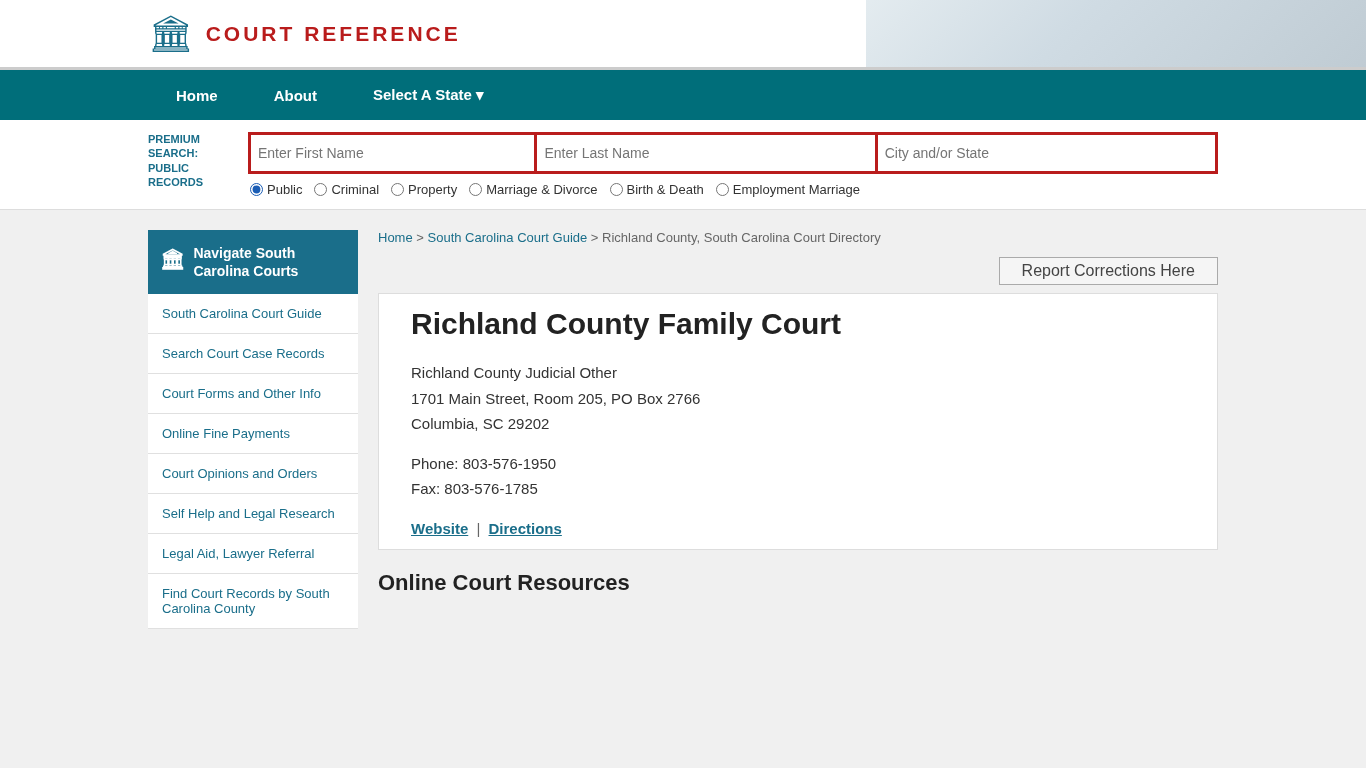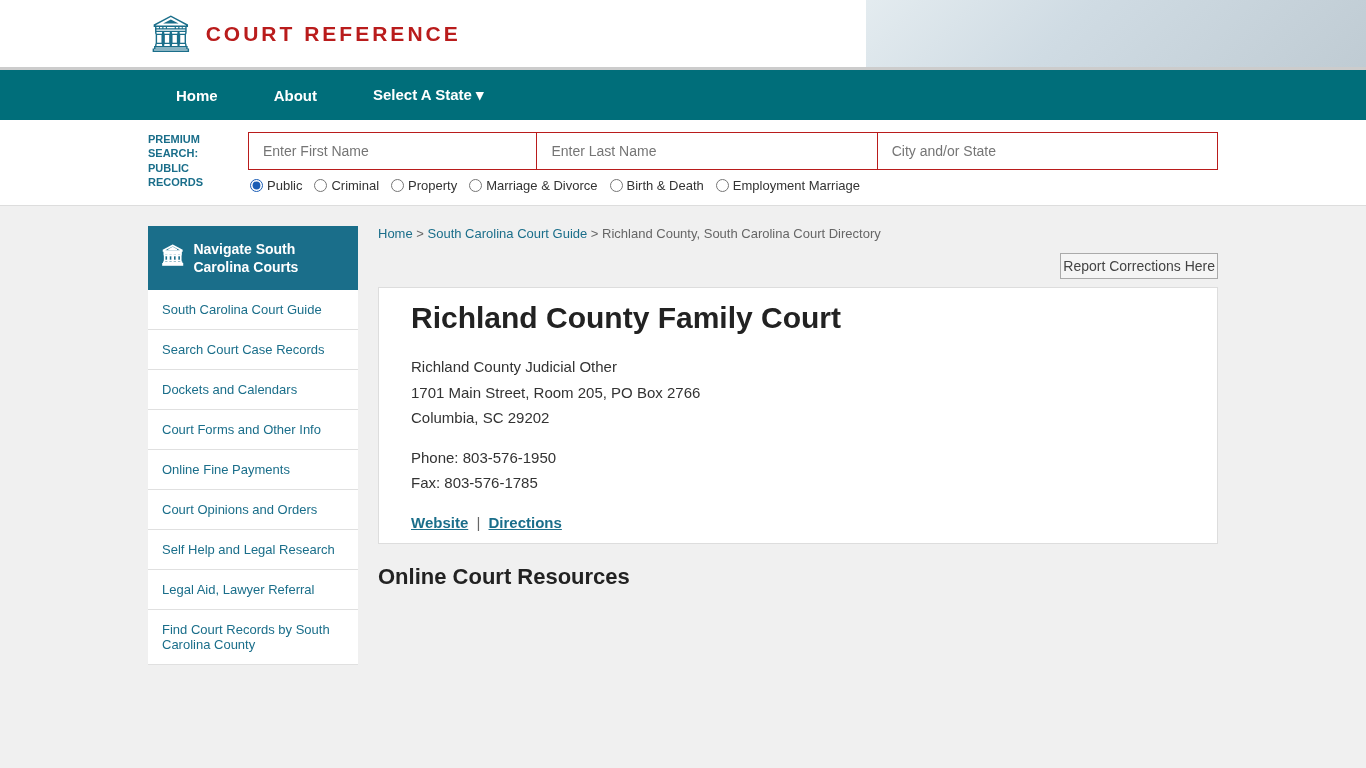--- a/index.html
+++ b/index.html
@@ -80,22 +80,22 @@
     #search-inputs {
       display: flex;
       flex: 1;
       flex-direction: column;
     }
     #search-fields {
       display: flex;
       gap: 0;
     }
     .search-input {
-      border: 1px solid #b91c1c;
-      padding: 10px 14px;
+      border: 3px solid #b91c1c;
+      padding: 10px 7px;
       font-size: 14px;
       color: #0c4a6e;
       flex: 1;
     }
     .search-input:first-child { border-right: none; }
     .search-input:nth-child(2) { flex: 1.2; border-right: none; }
     .search-input:nth-child(3) { flex: 1.2; }
     #search-btn {
       background: #1a5db5;
       color: white;
@@ -180,22 +180,22 @@
     }
     #breadcrumb span { color: #666; }
 
     #report-btn-wrap {
       text-align: right;
       margin-bottom: 8px;
     }
     #report-btn {
       border: 1px solid #aaa;
       background: #f5f5f5;
-      padding: 4px 2px;
-      font-size: 14px;
+      padding: 4px 22px;
+      font-size: 16px;
       color: #444;
       cursor: pointer;
     }
 
     #court-card {
       background: white;
       border: 1px solid #ddd;
       padding: 12px 32px;
       margin-bottom: 20px;
     }
@@ -292,21 +292,20 @@
 
 <div id="main">
 
   <div id="sidebar">
     <div id="sidebar-header">
       <span id="sidebar-header-icon">🏛</span>
       <span>Navigate South Carolina Courts</span>
     </div>
     <a class="sidebar-link">South Carolina Court Guide</a>
     <a class="sidebar-link">Search Court Case Records</a>
-    <a class="sidebar-link">Dockets and Calendars</a>
     <a class="sidebar-link">Court Forms and Other Info</a>
     <a class="sidebar-link">Online Fine Payments</a>
     <a class="sidebar-link">Court Opinions and Orders</a>
     <a class="sidebar-link">Self Help and Legal Research</a>
     <a class="sidebar-link">Legal Aid, Lawyer Referral</a>
     <a class="sidebar-link">Find Court Records by South Carolina County</a>
   </div>
 
   <div id="content">
 

